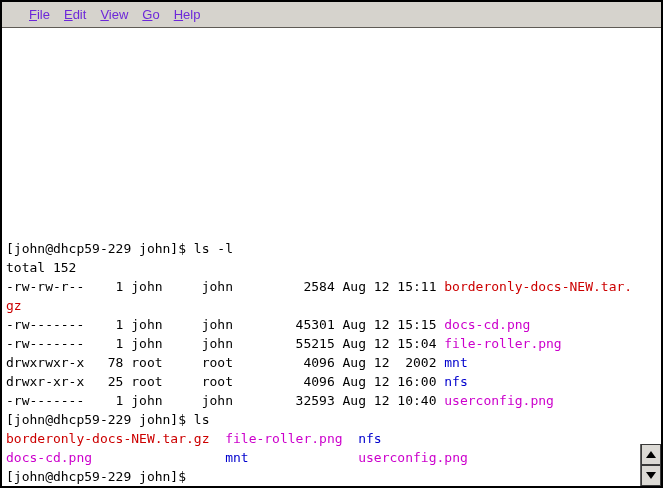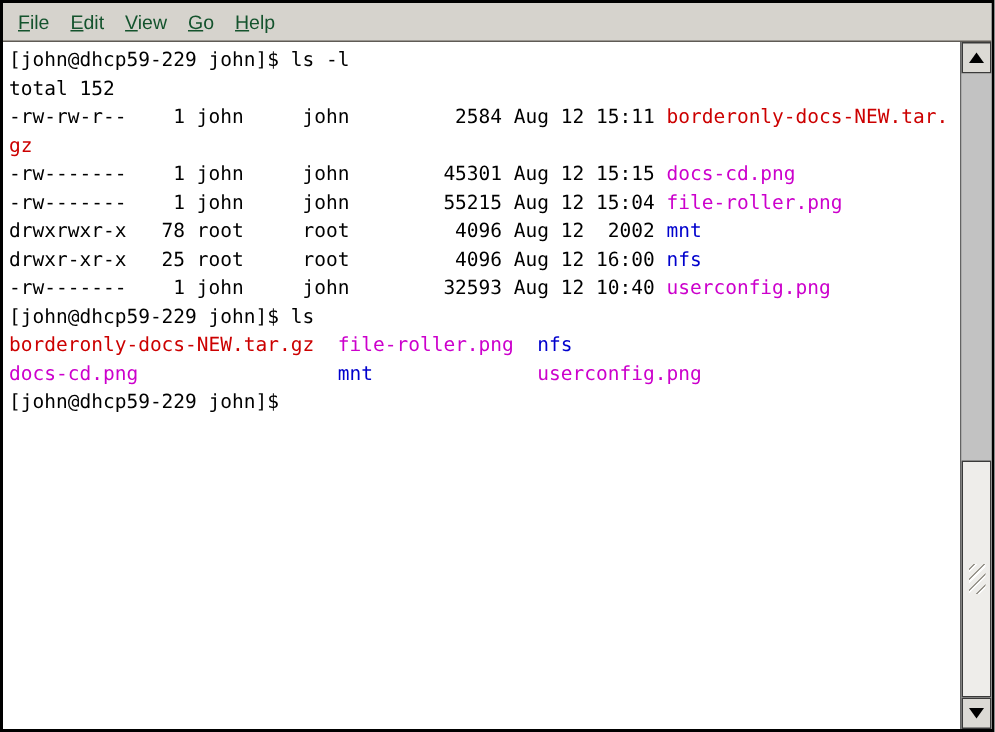--- a/index.html
+++ b/index.html
@@ -10,27 +10,27 @@
     border:2px solid #000;
     background:#fff;
     display:flex;flex-direction:column;
     overflow:hidden;
   }
   .menubar{
     height:25px;flex:0 0 25px;
     background:#d6d3cd;
     border-bottom:1px solid #5f5b55;
     display:flex;align-items:center;
-    padding-left:3px;
+    padding-left:20px;
     font-family:"Liberation Sans",sans-serif;
-    font-size:13px;color:#14532d;
+    font-size:13px;color:#6d28d9;
   }
   .menu-item{padding:3px 7px;cursor:default;white-space:nowrap;}
   .menu-item .u{text-decoration:underline;}
-  .body{flex:1;display:flex;min-height:0;}
+  .body{flex:1;display:flex;min-height:0;align-items:flex-end;}
   .term{
     flex:1;margin:0;padding:3px 0 0 4px;
     background:#ffffff;
     font-family:"DejaVu Sans Mono",monospace;
     font-size:13px;line-height:19px;
     white-space:pre;overflow:hidden;color:#000;
   }
   .term .line{height:19px;}
   .scrollbar{
     flex:0 0 20px;width:20px;

